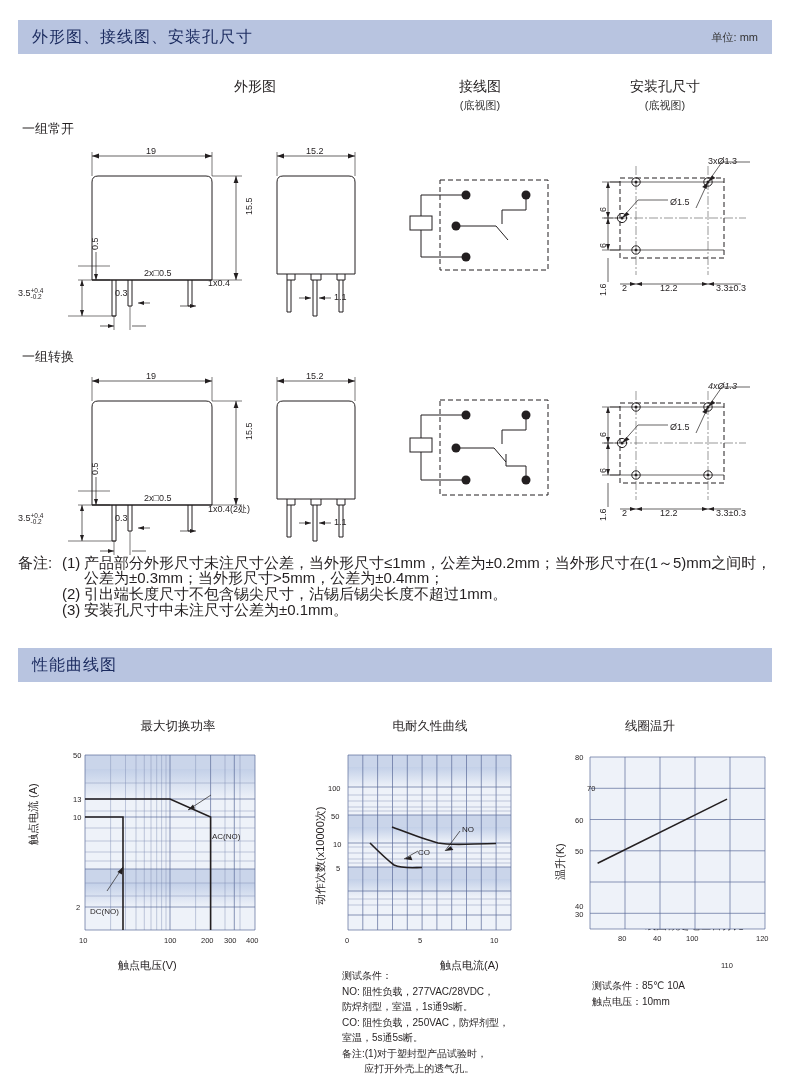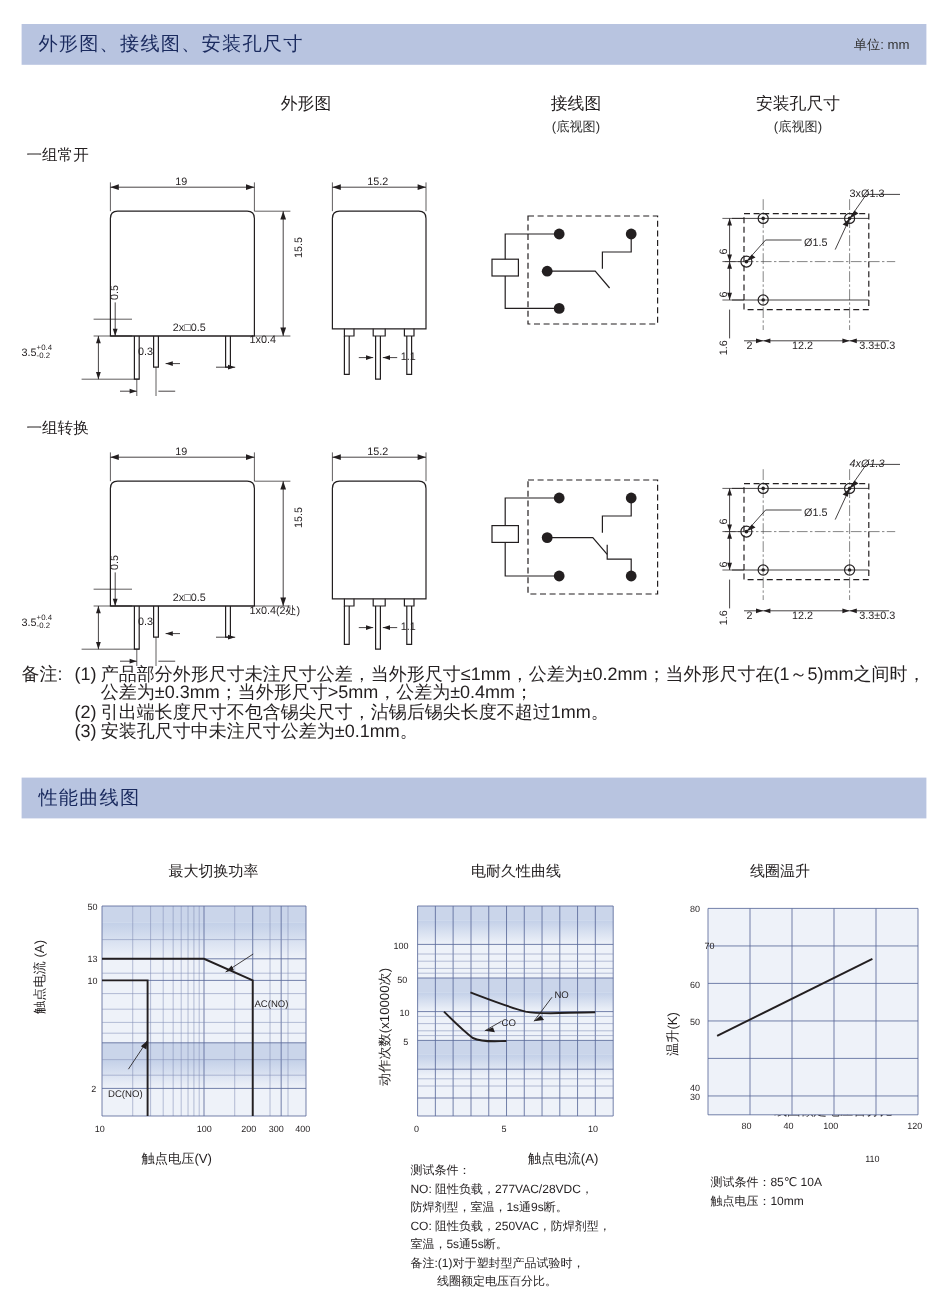--- a/index.html
+++ b/index.html
@@ -503,21 +503,21 @@
 <div class="tick" style="left:418px;top:936px;">5</div>
 <div class="tick" style="left:490px;top:936px;">10</div>
 
 <div class="cond" style="top:968px;left:342px;width:210px;">
   <div>测试条件：</div>
   <div>NO: 阻性负载，277VAC/28VDC，</div>
   <div>防焊剂型，室温，1s通9s断。</div>
   <div>CO: 阻性负载，250VAC，防焊剂型，</div>
   <div>室温，5s通5s断。</div>
   <div>备注:(1)对于塑封型产品试验时，</div>
-  <div style="white-space:pre;">        线圈额定电压百分比。</div>
+  <div style="white-space:pre;">        应打开外壳上的透气孔。</div>
 </div>
 
 <div class="chart-title" style="top:718px;left:570px;width:160px;">线圈温升</div>
 <div class="ax-lab v" style="left:553px;top:880px;">温升(K)</div>
 <div class="ax-lab" style="top:918px;left:645px;">线圈额定电压百分比</div>
 <svg style="left:590px;top:757px;" width="180" height="178">
   <rect x="0" y="0" width="175" height="172" fill="#eef2f9"></rect>
   <g class="grid-maj">
     <line x1="0" y1="0" x2="0" y2="172"></line>
     <line x1="35" y1="0" x2="35" y2="172"></line>

